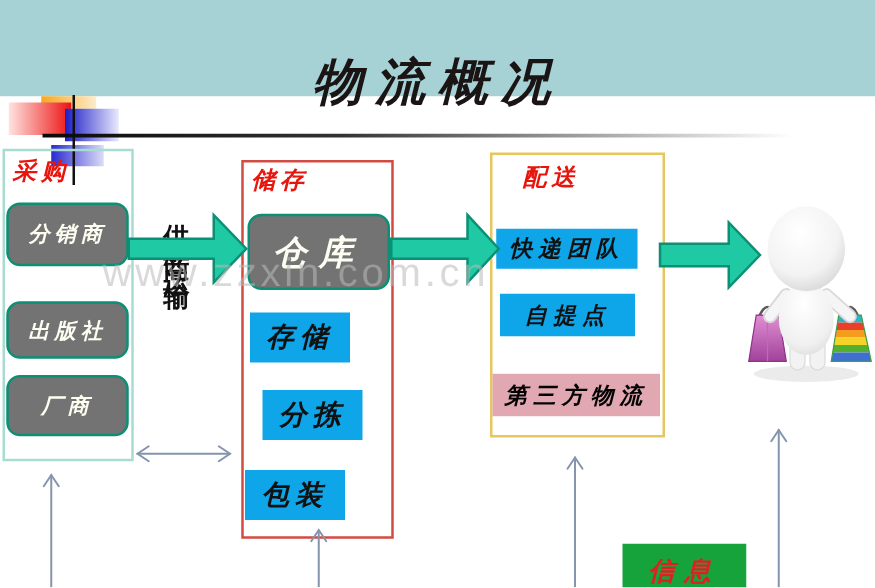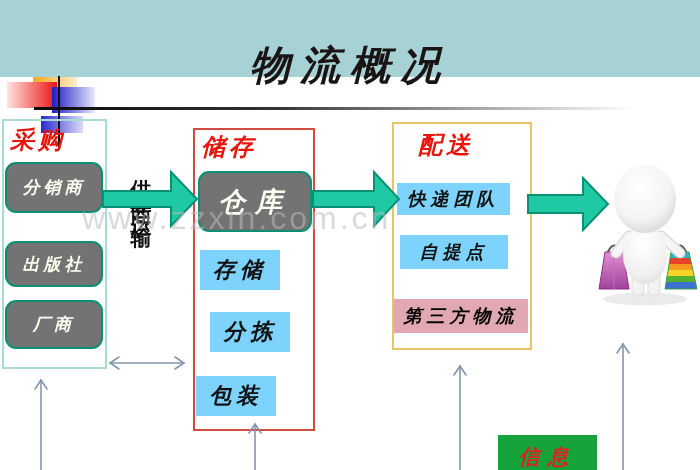--- a/index.html
+++ b/index.html
@@ -26,28 +26,28 @@
   .decor-vline{position:absolute;left:58px;top:76px;width:2px;height:72px;background:#111;}
   .decor-hline{position:absolute;left:34px;top:107px;width:600px;height:3px;
     background:linear-gradient(to right,#0a0a0a 0%,#333 40%,#999 70%,rgba(200,200,200,0) 100%);}
   
   .frame{position:absolute;background:transparent;}
   .frame-procurement{left:2px;top:119px;width:101px;height:246px;border:2px solid #a8dcd0;}
   .frame-storage{left:193px;top:128px;width:118px;height:299px;border:2px solid #d24b42;}
   .frame-delivery{left:392px;top:122px;width:136px;height:224px;border:2px solid #e6c75f;}
   .frame-label{
     position:absolute;font-family:"Liberation Serif",serif;font-style:italic;font-weight:bold;
-    font-size:24px;color:#e8150d;letter-spacing:4px;white-space:nowrap;
+    font-size:19px;color:#e8150d;letter-spacing:4px;white-space:nowrap;
   }
   
   .node{position:absolute;display:flex;align-items:center;justify-content:center;
     font-family:"Liberation Serif",serif;font-weight:bold;}
   .node-green{background:#737373;border:2px solid #0b8f75;border-radius:11px;
     color:#fdfdf2;font-style:italic;letter-spacing:4px;}
-  .node-blue{background:#7dd3fc;color:#111;font-style:italic;letter-spacing:5px;}
+  .node-blue{background:#0ea5e9;color:#111;font-style:italic;letter-spacing:5px;}
   .node-pink{background:#e2a8b2;color:#000000;font-style:italic;letter-spacing:5px;}
   .node-info{background:#17a33c;color:#e02020;font-style:italic;letter-spacing:8px;}
   
   .n-distributor{left:5px;top:162px;width:94px;height:47px;font-size:17px;}
   .n-publisher{left:5px;top:241px;width:94px;height:42px;font-size:17px;}
   .n-manufacturer{left:5px;top:300px;width:94px;height:45px;font-size:17px;}
   
   .n-warehouse{left:198px;top:171px;width:110px;height:57px;font-size:27px;letter-spacing:10px;}
   .n-store{left:200px;top:250px;width:80px;height:40px;font-size:22px;}
   .n-sort{left:210px;top:312px;width:80px;height:40px;font-size:22px;text-align:right;}

